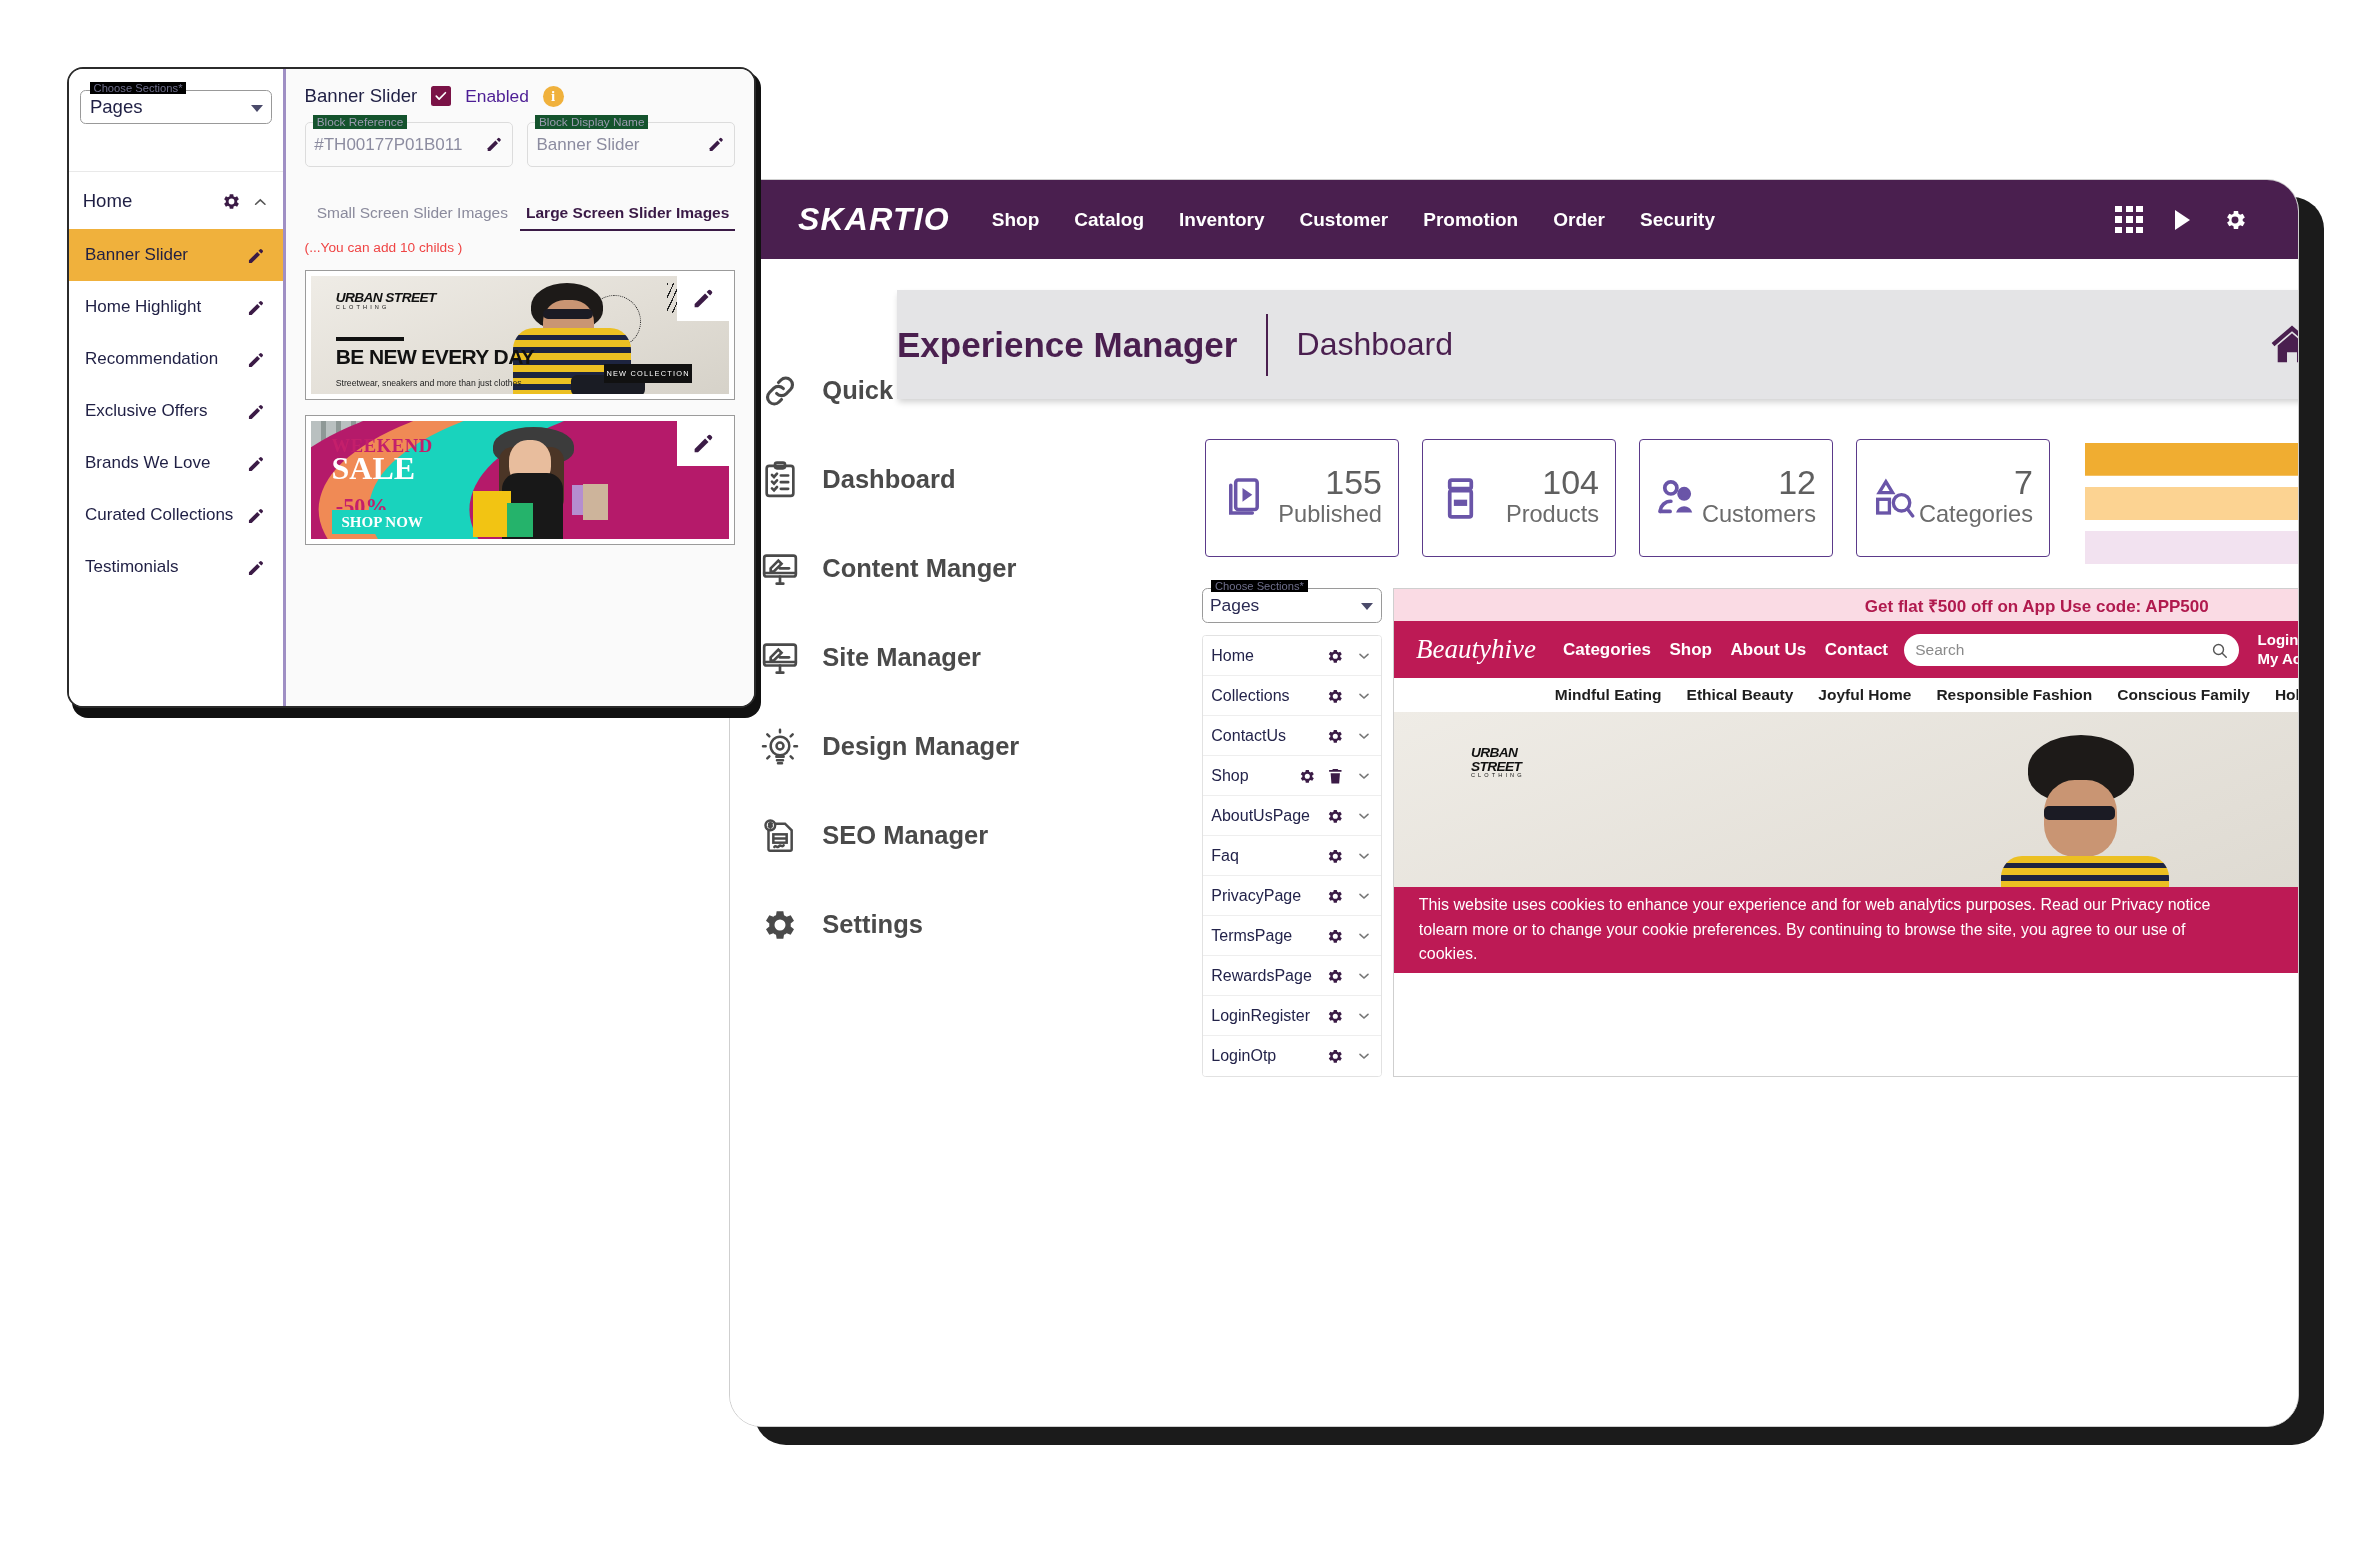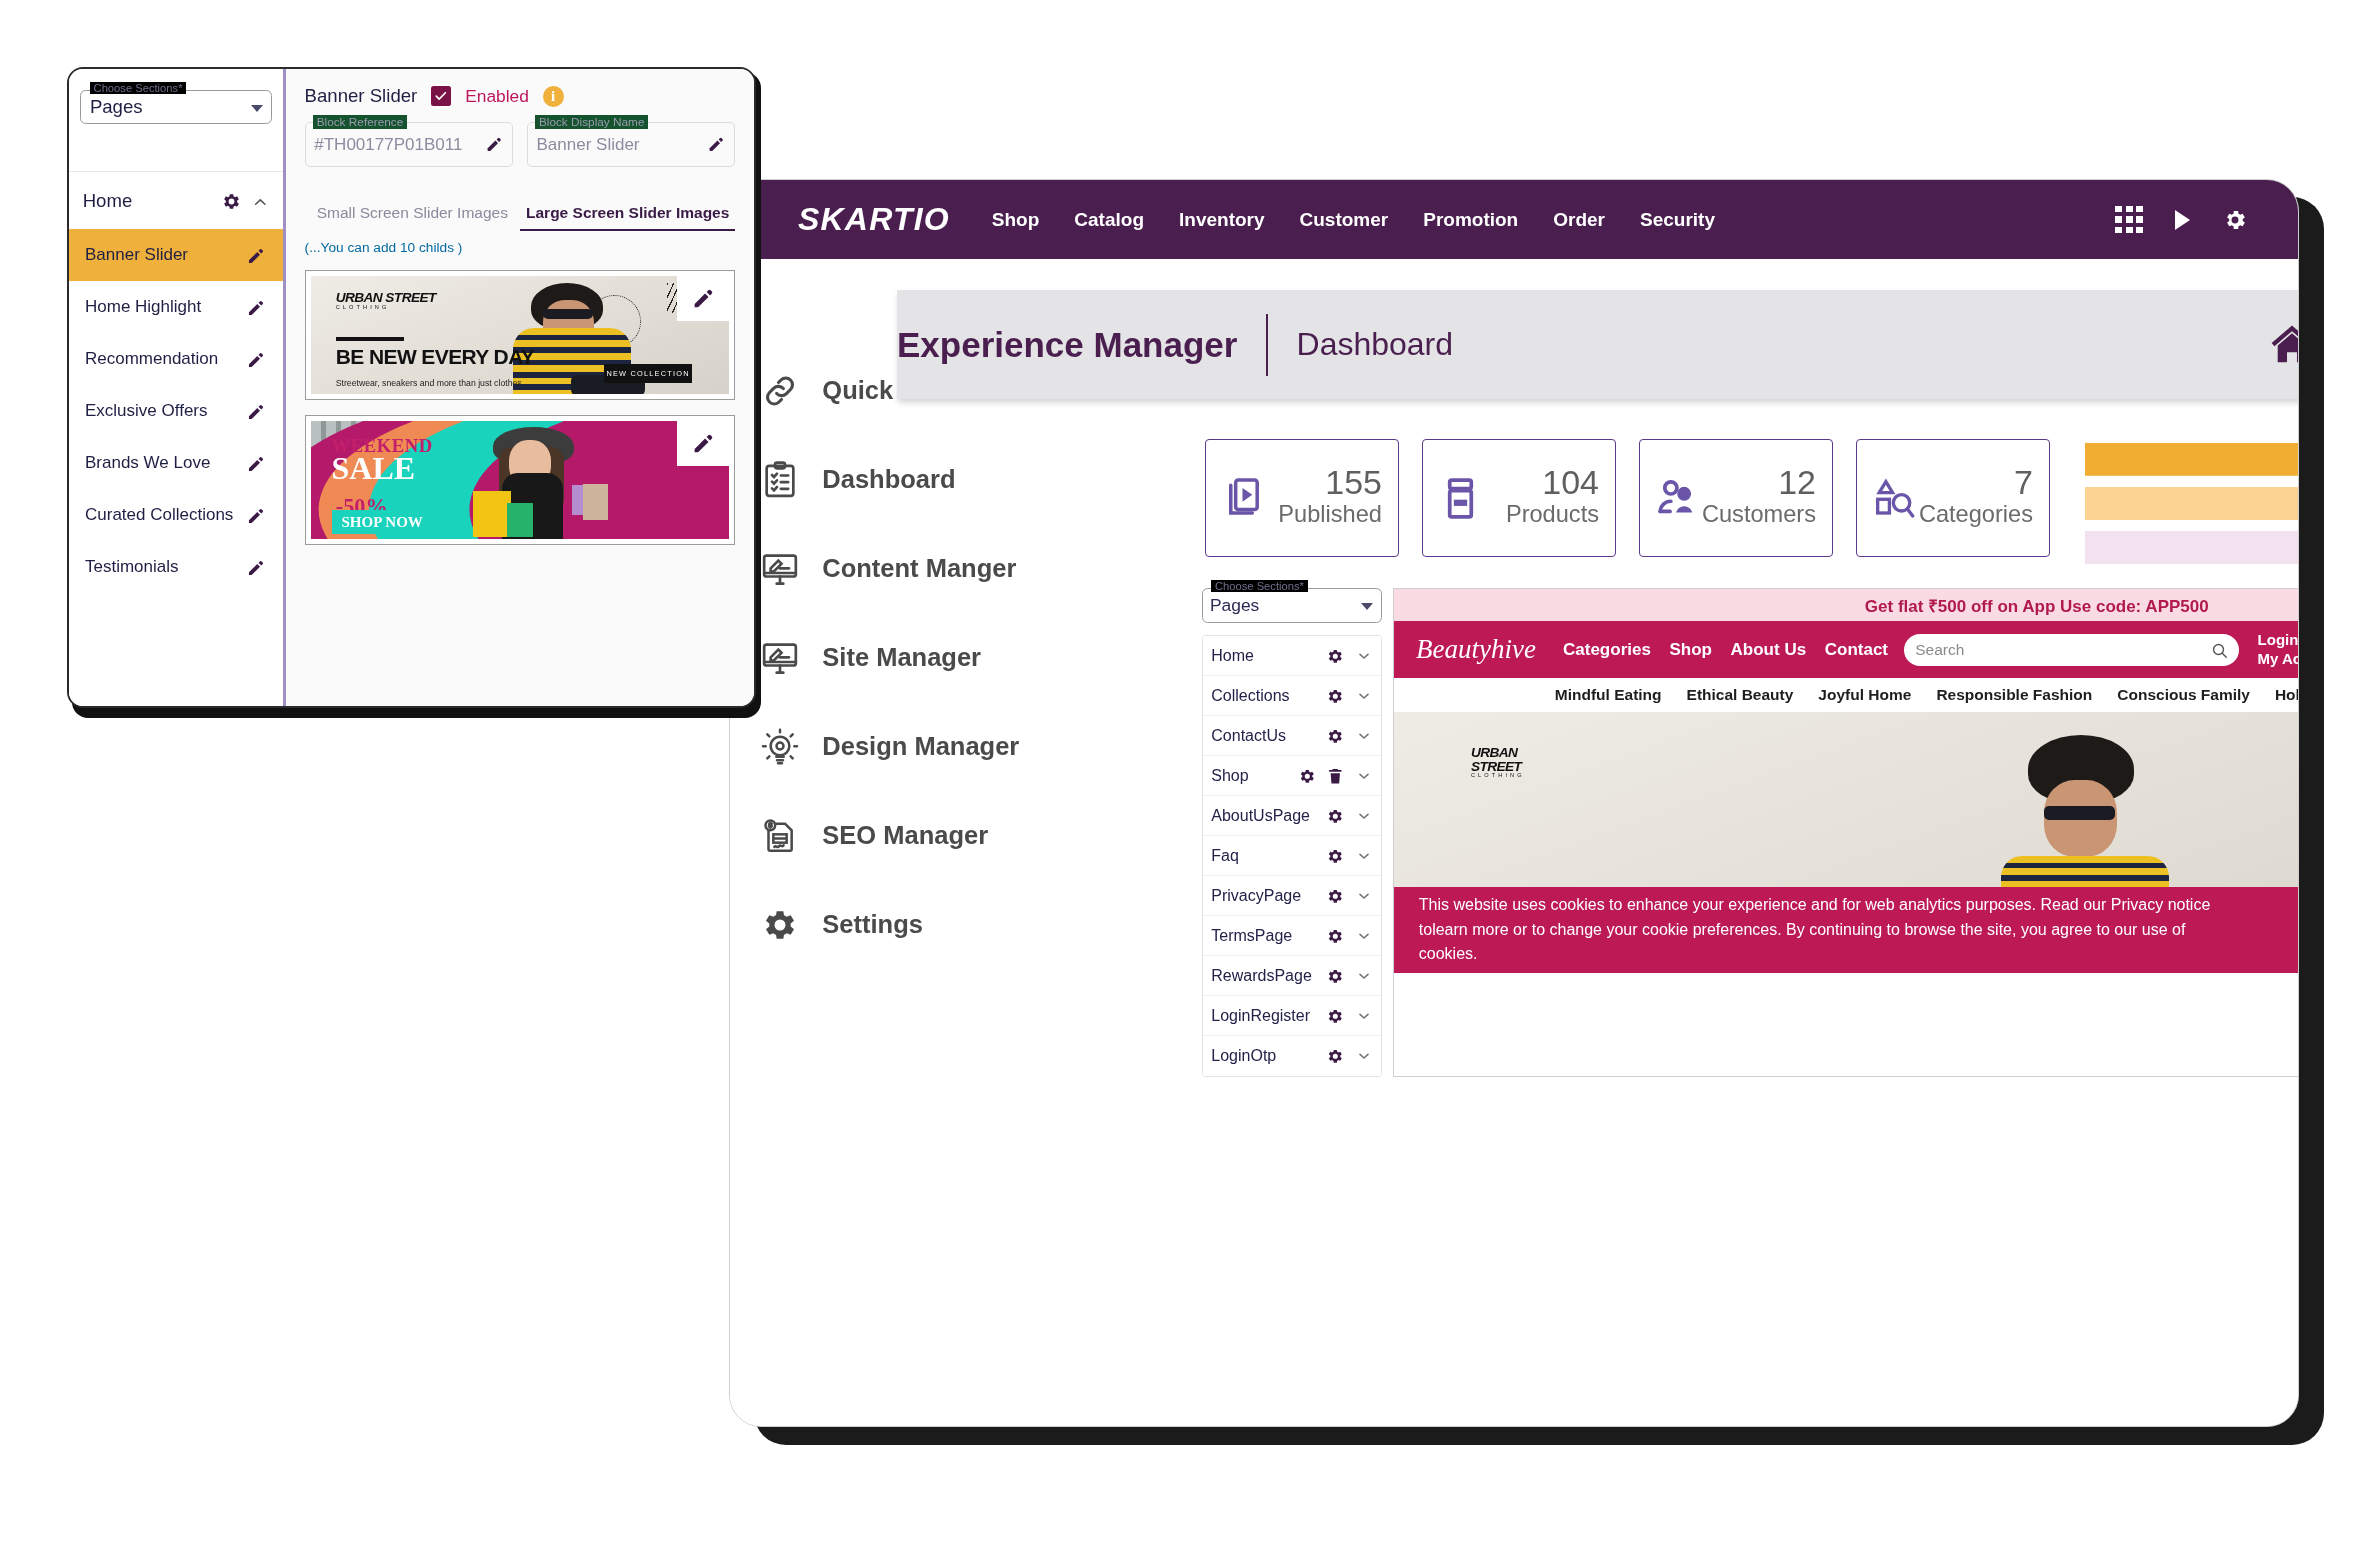--- a/index.html
+++ b/index.html
@@ -116,32 +116,32 @@
   .fp-grouphead .t { flex: 1; font-size: 18.6px; color: #1f1f44; }
   .fp-item { display: flex; align-items: center; height: 52px; padding: 0 18.6px 0 16px; }
   .fp-item.active { background: #f0b13c; }
   .fp-item .t { flex: 1; font-size: 17px; color: #1f1f44; }
 
   .fp-right { flex: 1; background: #fafafa; padding: 16px 18.6px 0 18.6px; position: relative; }
   .fp-r-title { display: flex; align-items: center; gap: 13.7px; }
   .fp-r-title .nm { font-size: 18.6px; color: #1f1f44; }
   .chk { width: 20.5px; height: 20.5px; background: #7a1246; border-radius: 2.5px; display: flex; align-items: center; justify-content: center; }
   .chk svg { width: 13.7px; height: 13.7px; }
-  .en-lbl { font-size: 17.4px; color: #be185d; }
+  .en-lbl { font-size: 17.4px; color: #4c1d95; }
   .info-dot { width: 21px; height: 21px; border-radius: 50%; background: #f0b13c; color: #fff; font-size: 15px; font-weight: bold; display: flex; align-items: center; justify-content: center; font-family: "Liberation Serif", serif; }
 
   .fp-fields { display: flex; gap: 13.7px; margin-top: 15px; }
   .fp-field { position: relative; flex: 1; height: 45px; border: 1.2px solid #dcdcdc; border-radius: 5px; display: flex; align-items: center; padding: 0 8.7px; background: #fafafa; }
   .fp-field .lg { position: absolute; top: -8px; left: 7.4px; background: #14532d; padding: 0 3.7px; font-size: 11.8px; color: #9b9bb0; }
   .fp-field .vv { flex: 1; font-size: 17px; color: #8c8ca0; }
 
   .fp-tabs { display: flex; margin-top: 37px; }
   .fp-tab { flex: 1; text-align: center; font-size: 15.5px; color: #8a8a9c; padding-bottom: 7.4px; }
   .fp-tab.on { color: #3a1a46; font-weight: bold; border-bottom: 2.5px solid #3a1a46; }
-  .fp-note { font-size: 13.7px; color: #0369a1; margin-top: 8.7px; }
+  .fp-note { font-size: 13.7px; color: #ef4444; margin-top: 8.7px; }
 
   .slide-card { margin-top: 15px; border: 1.2px solid #9b9b9b; padding: 5px; height: 130px; position: relative; overflow: hidden; background: #fff; }
   .slide-card .edit-chip { position: absolute; right: 5px; top: 5px; width: 52px; height: 45px; background: #fff; display: flex; align-items: center; justify-content: center; z-index: 4; }
 
   
   .ban1 { position: absolute; inset: 5px; background: linear-gradient(160deg,#efece6 0%,#e2ded6 55%,#d6d2c9 100%); overflow: hidden; }
   .ban1 .logo { position: absolute; left: 6%; top: 13%; color: #111; font-size: 13.7px; font-weight: bold; line-height: 1.0; letter-spacing: -0.6px; font-style: italic; }
   .ban1 .logo small { display: block; font-size: 5.6px; letter-spacing: 3.1px; font-style: normal; font-weight: normal; }
   .ban1 .rule { position: absolute; left: 6%; top: 52%; width: 68px; height: 3.1px; background: #111; }
   .ban1 .h { position: absolute; left: 6%; top: 60%; color: #111; font-size: 21px; font-weight: bold; line-height: 0.95; letter-spacing: -0.6px; }

